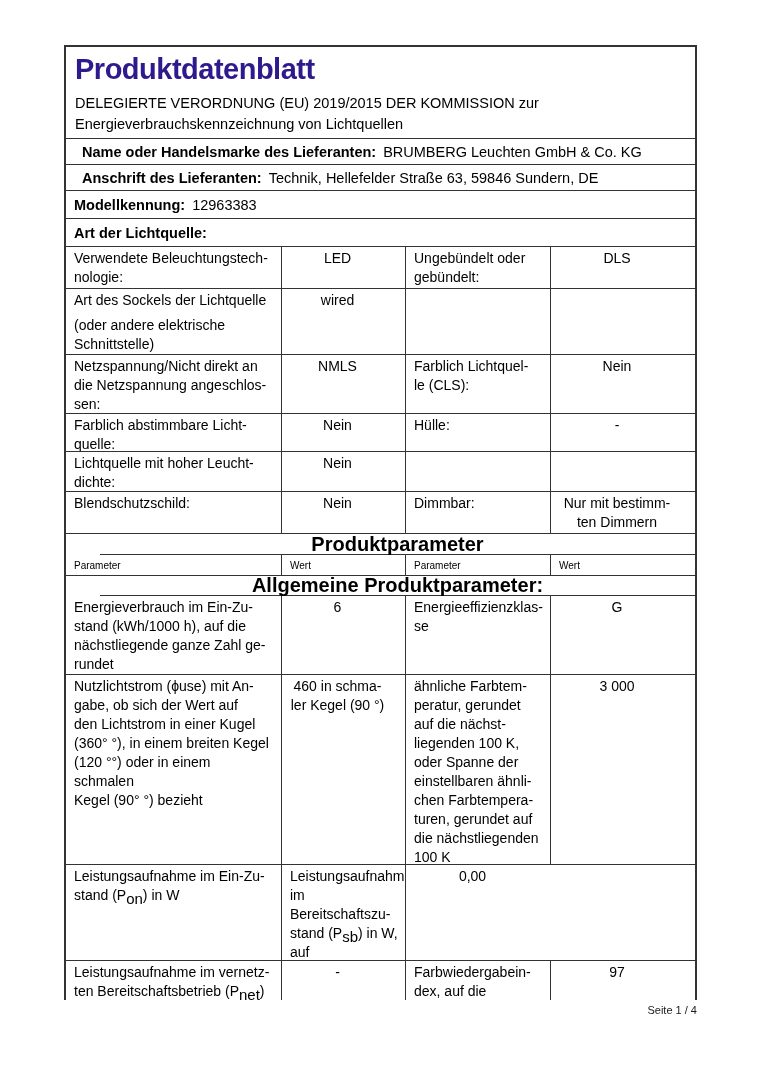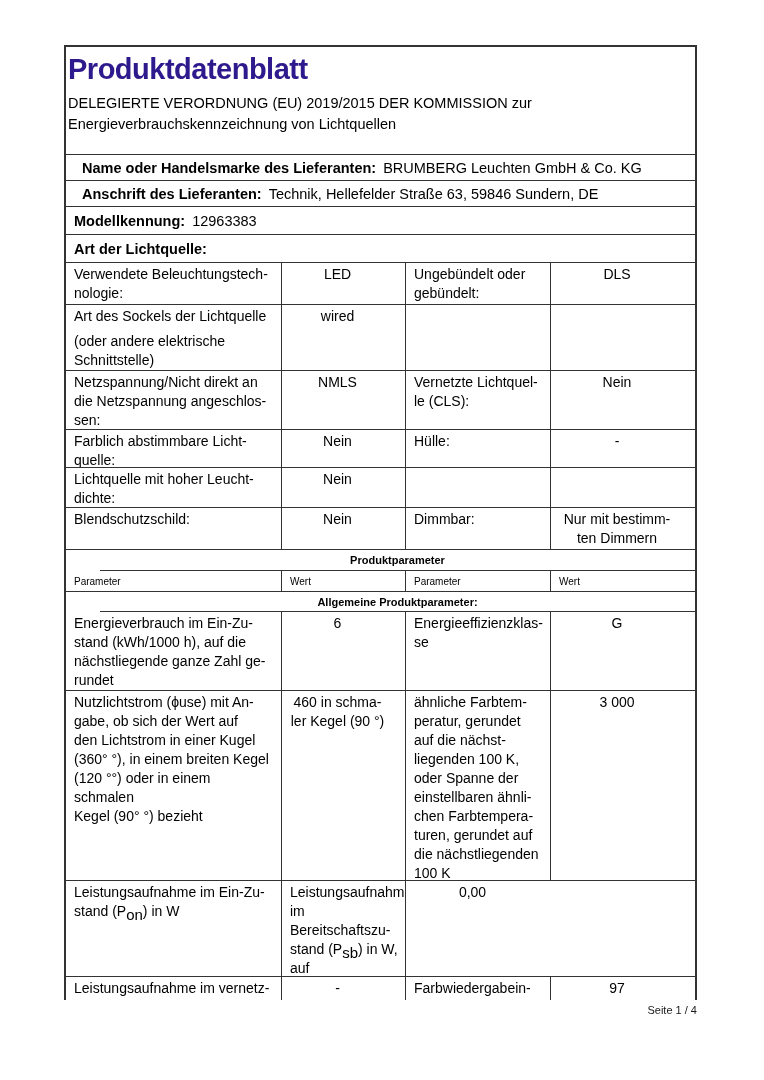--- a/index.html
+++ b/index.html
@@ -18,21 +18,21 @@
     width: 633px;
     height: 955px;
     border: 2px solid #333333;
     border-bottom: none;
     overflow: hidden;
     background: #ffffff;
   }
   .row-b { border-bottom: 1.5px solid #333333; }
 
   
-  .title-block { height: 108px; padding: 5px 2px; }
+  .title-block { height: 92px; padding: 5px 9px; }
   .doc-title {
     font-size: 29px;
     font-weight: bold;
     color: #2E1A8D;
     letter-spacing: -0.5px;
     margin: 1px 0 7px 0;
   }
   .doc-subtitle { font-size: 14.5px; line-height: 21px; }
 
   
@@ -65,21 +65,21 @@
   .pg79 { height: 79px; }
   .pg190 { height: 190px; }
   .pg96 { height: 96px; }
   .pg-last { height: 46px; }
   .pg-last > .cell { border-right: 1.5px solid #333333; }
   .pg-last > .cell:last-child { border-right: none; }
 
   
   .band {
     display: flex; align-items: center; justify-content: center;
-    font-weight: bold; font-size: 11px; margin-left: 34px;
+    font-weight: bold; font-size: 20px; margin-left: 34px;
   }
   .h21 { height: 21px; }
   .h20 { height: 20px; }
 
   .head-row > .cell { font-size: 10px; padding-top: 1px; }
 
   .footer {
     position: absolute;
     top: 1004px;
     right: 67px;
@@ -130,21 +130,21 @@
     </div>
     <div class="cell val pre">wired</div>
     <div class="cell pre"></div>
     <div class="cell val pre"></div>
   </div>
   <div class="grid-row gh59 row-b">
     <div class="cell pre">Netzspannung/Nicht direkt an
 die Netzspannung angeschlos-
 sen:</div>
     <div class="cell val pre">NMLS</div>
-    <div class="cell pre">Vernetzte Lichtquel-
+    <div class="cell pre">Farblich Lichtquel-
 le (CLS):</div>
     <div class="cell val pre">Nein</div>
   </div>
   <div class="grid-row gh38 row-b">
     <div class="cell pre">Farblich abstimmbare Licht-
 quelle:</div>
     <div class="cell val pre">Nein</div>
     <div class="cell pre">Hülle:</div>
     <div class="cell val pre">-</div>
   </div>

